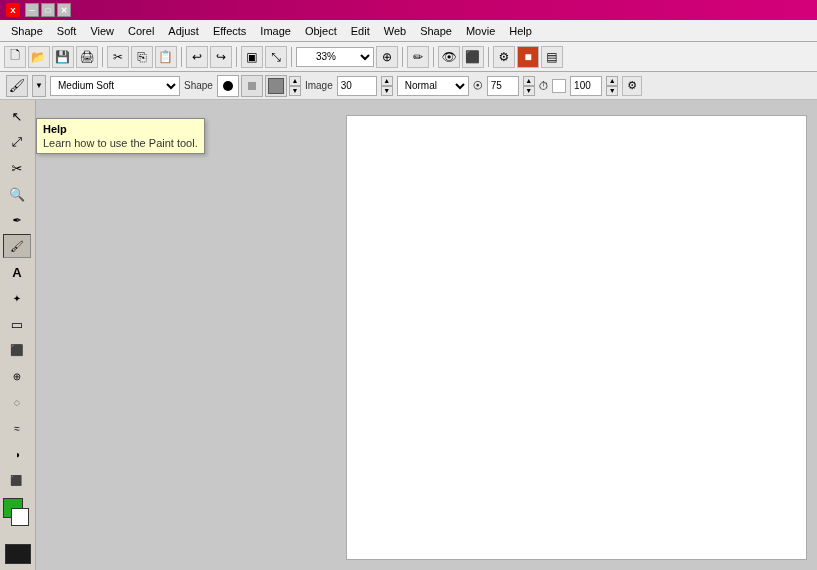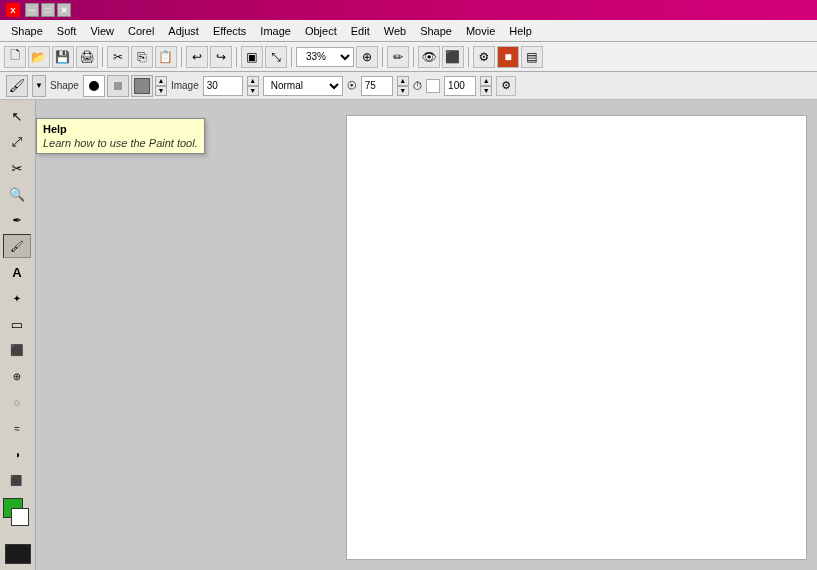--- a/index.html
+++ b/index.html
@@ -68,21 +68,21 @@
       display: flex; align-items: center; justify-content: center;
       cursor: pointer;
       font-size: 12px;
     }
     .tb-separator { width: 1px; height: 20px; background: #aaa; margin: 0 2px; }
     .tb-combo {
       height: 20px;
       border: 1px solid #aaa;
       background: white;
       font-size: 10px;
-      padding: 0 5px;
+      padding: 0 15px;
     }
 
     
     #props-bar {
       height: 28px;
       background: #ebebeb;
       display: flex;
       align-items: center;
       padding: 2px 6px;
       gap: 4px;
@@ -165,21 +165,21 @@
       left: 36px;
       background: #ffffcc;
       border: 1px solid #888;
       padding: 4px 6px;
       font-size: 11px;
       z-index: 100;
       box-shadow: 2px 2px 4px rgba(0,0,0,0.2);
       min-width: 160px;
     }
     #tooltip .tt-title { font-weight: bold; color: #000; margin-bottom: 2px; }
-    #tooltip .tt-body { color: #333; font-style: italic; }
+    #tooltip .tt-body { color: #333; }
 
     
     #canvas-area {
       flex: 1;
       background: #c8c8c8;
       padding: 10px;
       overflow: hidden;
       position: relative;
     }
     #canvas {
@@ -251,20 +251,23 @@
   <div class="tb-btn">⚙</div>
   <div class="tb-btn" style="background:#c8401a;color:white;">■</div>
   <div class="tb-btn">▤</div>
 </div>
 
 <div id="props-bar">
 
   <div class="tb-btn" style="width:22px;height:22px;background:#e0e0e0;border:1px solid #aaa;font-size:13px;">🖌</div>
   <div class="tb-btn" style="width:14px;height:22px;background:#e0e0e0;border:1px solid #aaa;font-size:8px;">▼</div>
 
+  <select class="props-combo" style="width:130px;">
+    <option>Medium Soft</option>
+  </select>
 
   <span class="props-label">Shape</span>
   <div style="display:flex;align-items:center;gap:2px;">
     <div style="width:22px;height:22px;border:1px solid #aaa;background:white;display:flex;align-items:center;justify-content:center;">
       <div class="shape-dot"></div>
     </div>
     <div style="width:22px;height:22px;border:1px solid #aaa;background:#e0e0e0;display:flex;align-items:center;justify-content:center;">
       <div class="shape-square" style="background:#999;"></div>
     </div>
     <div style="width:22px;height:22px;border:1px solid #aaa;background:#e0e0e0;display:flex;align-items:center;justify-content:center;">
@@ -276,21 +279,21 @@
     </div>
   </div>
 
   <span class="props-label">Image</span>
   <input type="text" class="props-input" value="30" style="">
   <div class="props-spinner">
     <div class="props-spin-btn">▲</div>
     <div class="props-spin-btn">▼</div>
   </div>
 
-  <select class="props-combo" style="width:80px;">
+  <select class="props-combo" style="width:72px;">
     <option>Normal</option>
     <option>Multiply</option>
     <option>Screen</option>
   </select>
 
   <div style="font-size:10px;color:#333;">⦿</div>
   <input type="text" class="props-input" value="75" style="width: 32px;">
   <div class="props-spinner">
     <div class="props-spin-btn">▲</div>
     <div class="props-spin-btn">▼</div>

